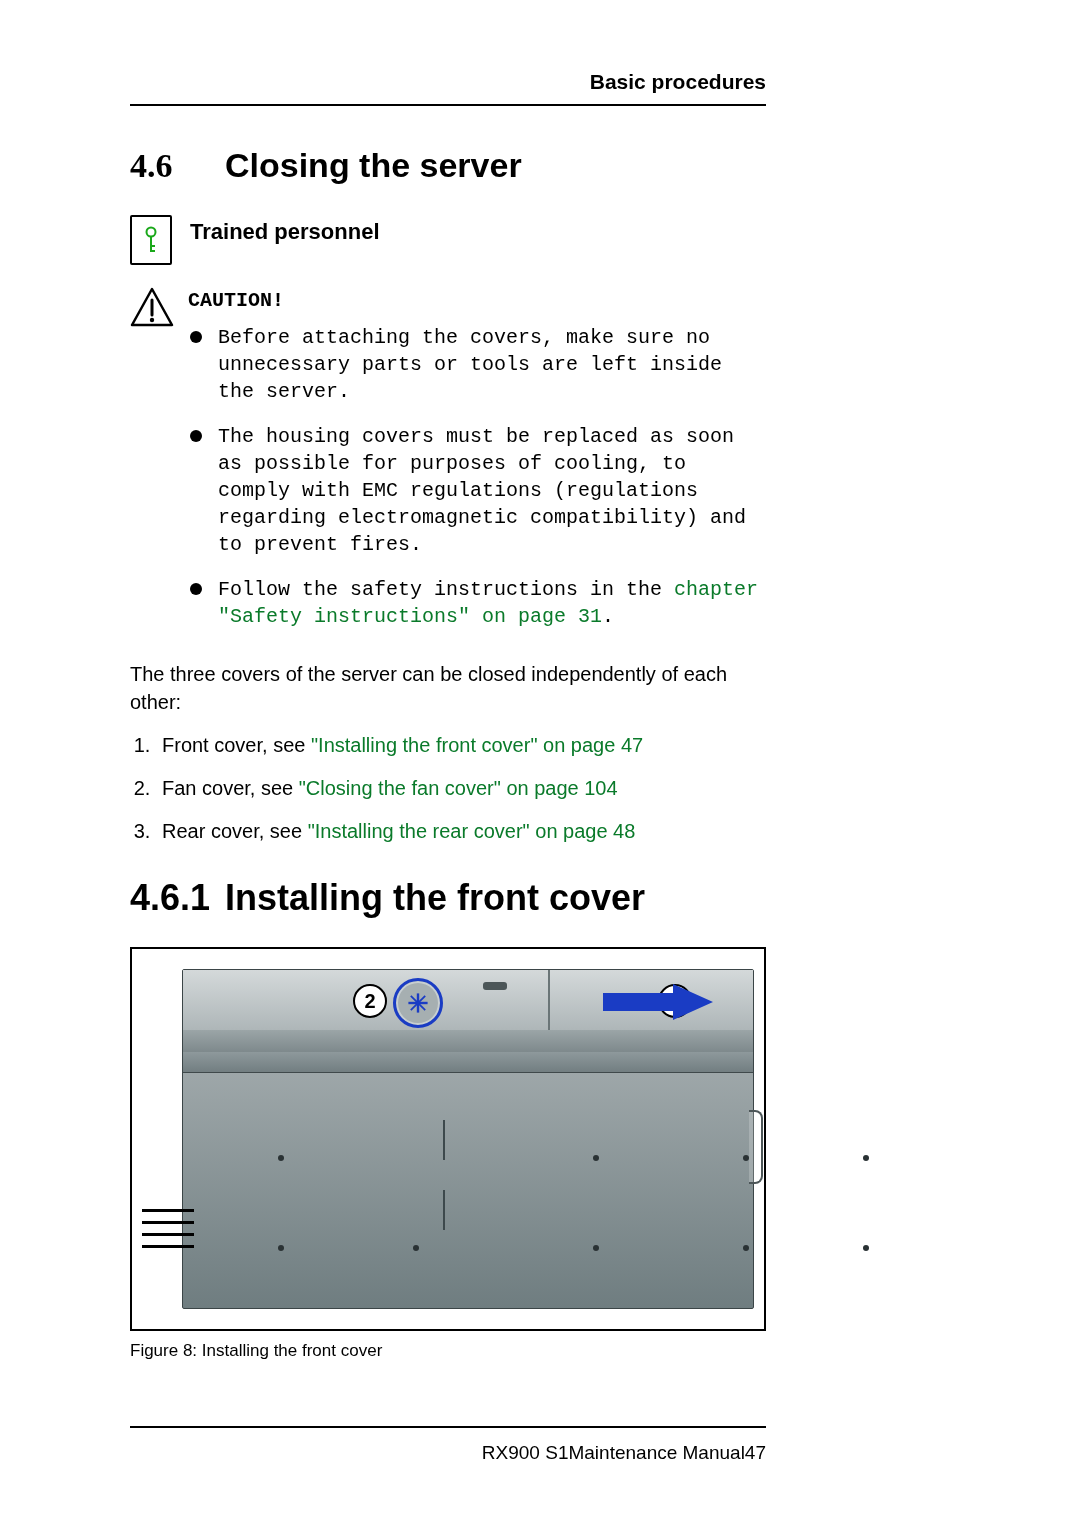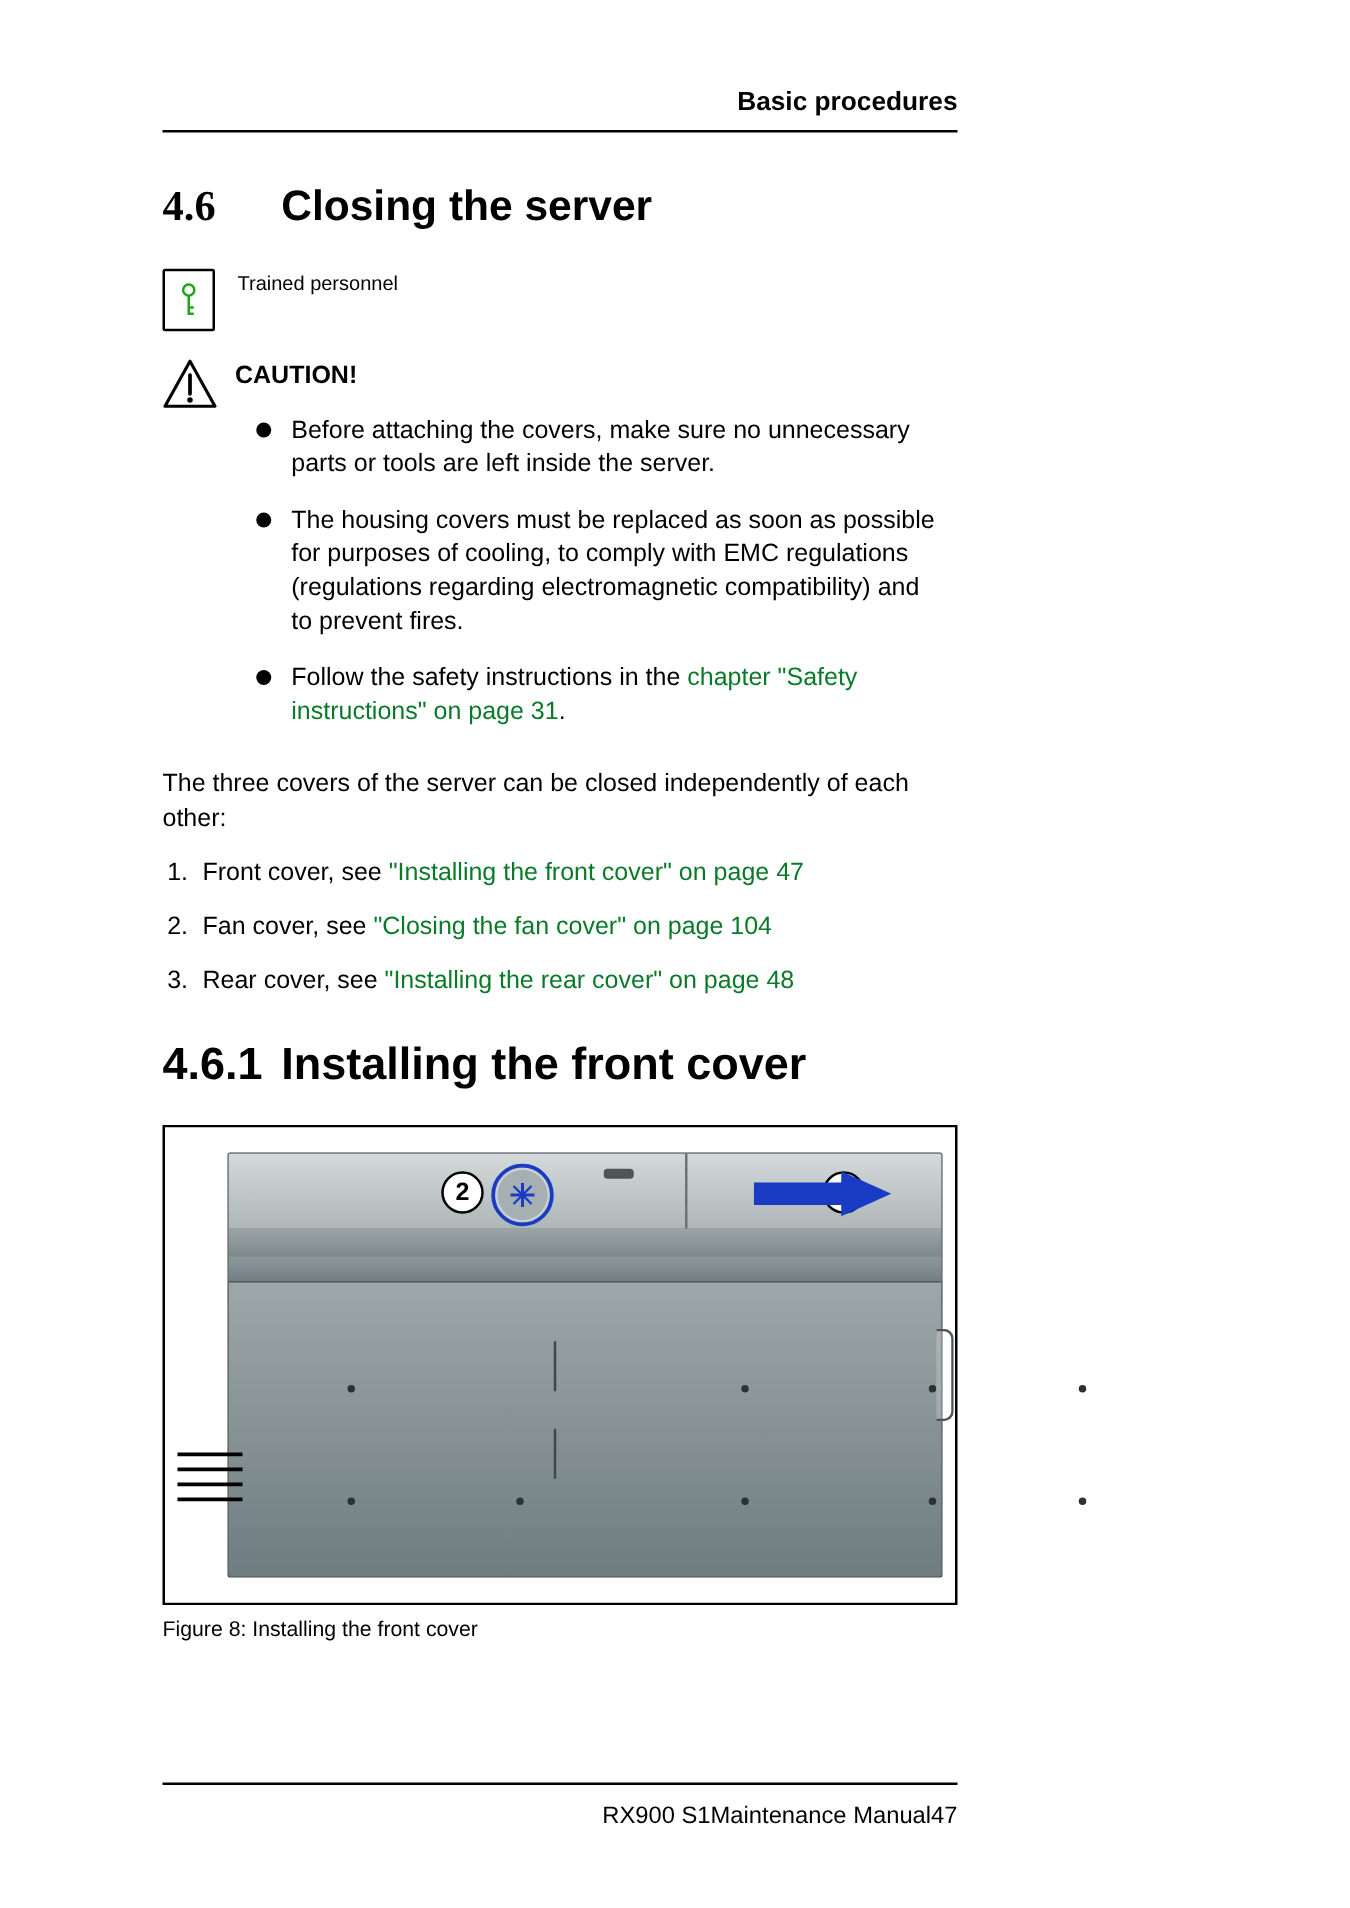--- a/index.html
+++ b/index.html
@@ -33,25 +33,25 @@
   .info-row { display: flex; align-items: flex-start; margin-bottom: 22px; }
   .icon-box {
     width: 38px; height: 46px;
     border: 2px solid #000;
     display: flex; align-items: center; justify-content: center;
     margin-right: 18px;
     border-radius: 2px;
   }
   .key-icon { width: 12px; height: 28px; position: relative; }
   .key-icon svg { width: 100%; height: 100%; }
-  .caution-row { display: flex; align-items: flex-start; }
+  .caution-row { display: flex; align-items: flex-start; font-family: Liberation Mono, monospace; }
   .warn-icon { width: 44px; height: 40px; margin-right: 14px; flex: 0 0 44px; }
   .caution-content { flex: 1; font-size: 20px; line-height: 1.35; }
   .caution-title { font-weight: bold; margin-bottom: 10px; }
-  ul.bullets { list-style: none; padding: 0; margin: 17px; }
+  ul.bullets { list-style: none; padding: 0; margin: 2px; }
   ul.bullets li { position: relative; padding-left: 28px; margin-bottom: 18px; }
   ul.bullets li::before {
     content: ""; position: absolute; left: 0; top: 7px;
     width: 12px; height: 12px; background: #000; border-radius: 50%;
   }
   .body-text { font-size: 20px; line-height: 1.4; margin: 12px 0 14px 0; }
   ol.numlist { font-size: 20px; line-height: 1.55; padding-left: 26px; margin: 0 0 30px 0; }
   ol.numlist li { margin-bottom: 12px; padding-left: 6px; }
   .link { color: #0a7a2a; }
   h2.subsection { font-size: 36px; font-weight: bold; margin: 30px 0 28px 0; }
@@ -135,21 +135,21 @@
     <div class="icon-box">
       <div class="key-icon">
         <svg viewBox="0 0 12 28">
           <circle cx="6" cy="6" r="4.5" fill="none" stroke="#1aa81a" stroke-width="2"></circle>
           <line x1="6" y1="10" x2="6" y2="26" stroke="#1aa81a" stroke-width="2"></line>
           <line x1="6" y1="20" x2="10" y2="20" stroke="#1aa81a" stroke-width="2"></line>
           <line x1="6" y1="25" x2="10" y2="25" stroke="#1aa81a" stroke-width="2"></line>
         </svg>
       </div>
     </div>
-    <div style="font-weight:normal;font-size:16px;padding-top:4px;">Trained personnel</div>
+    <div style="font-weight:bold;font-size:22px;padding-top:4px;">Trained personnel</div>
   </div>
 
   <div class="caution-row">
     <div class="warn-icon">
       <svg viewBox="0 0 44 40">
         <polygon points="22,2 42,38 2,38" fill="none" stroke="#000" stroke-width="2.5" stroke-linejoin="round"></polygon>
         <line x1="22" y1="13" x2="22" y2="28" stroke="#000" stroke-width="3" stroke-linecap="round"></line>
         <circle cx="22" cy="33" r="2.2" fill="#000"></circle>
       </svg>
     </div>

